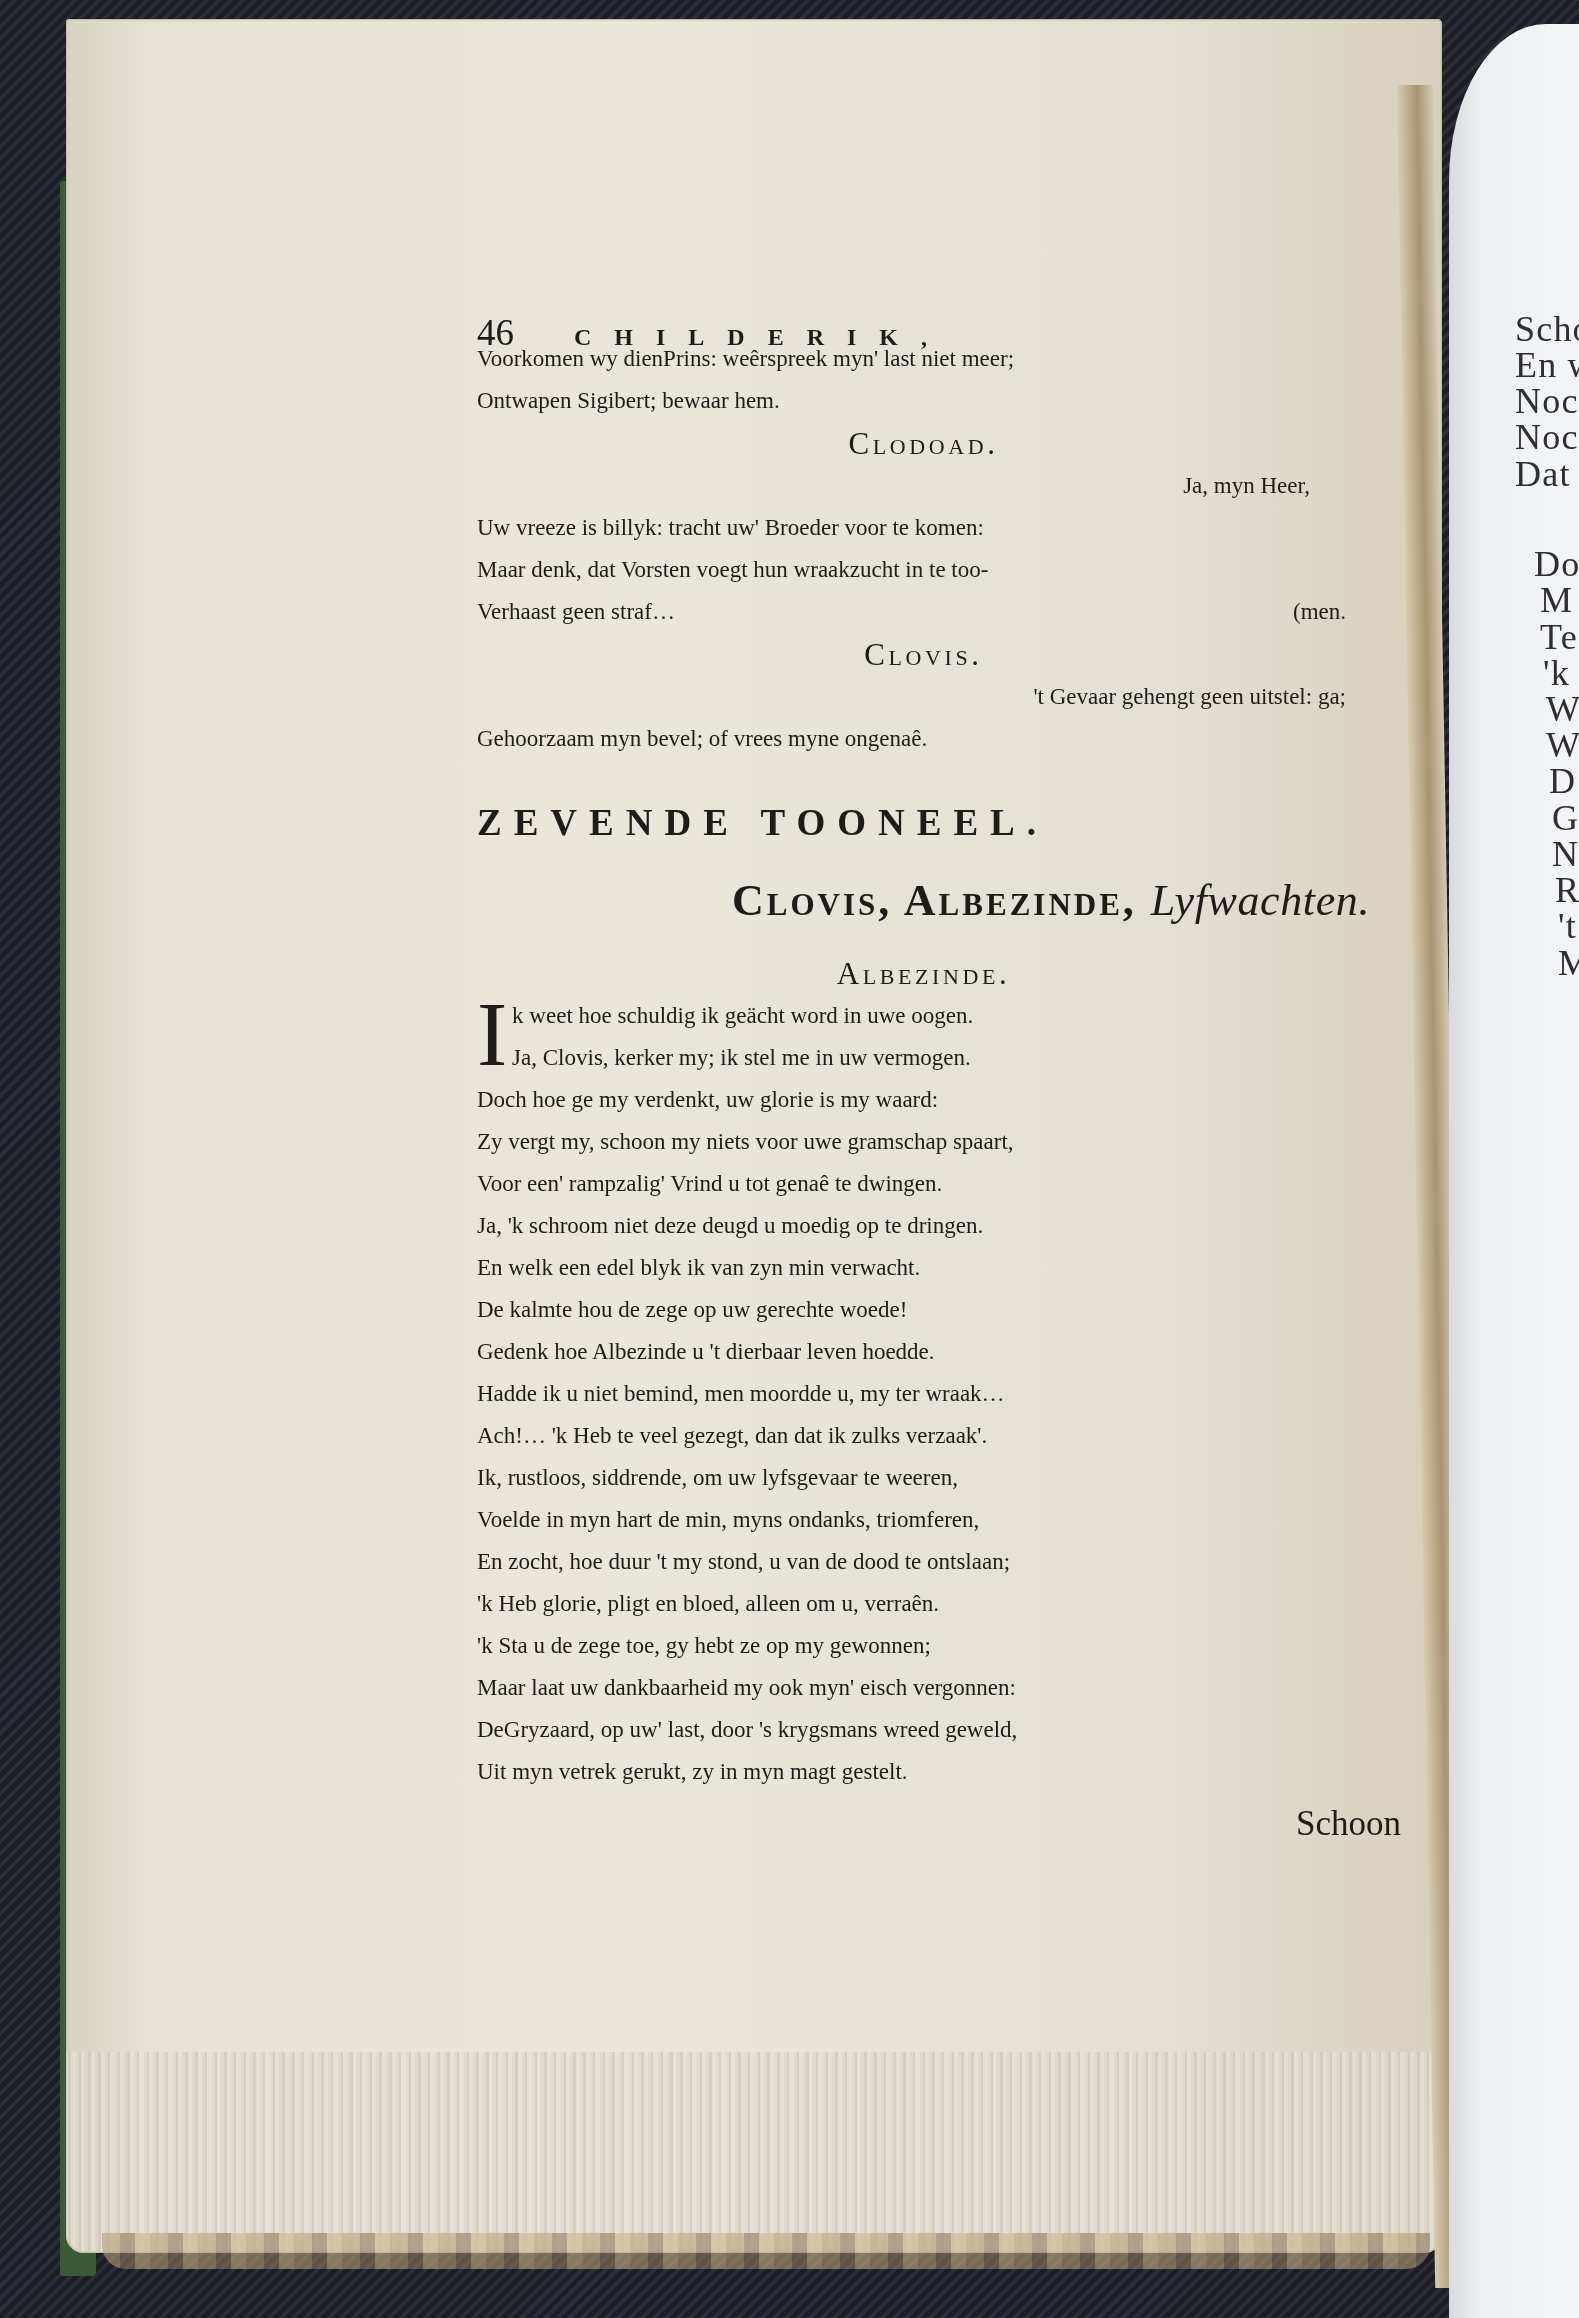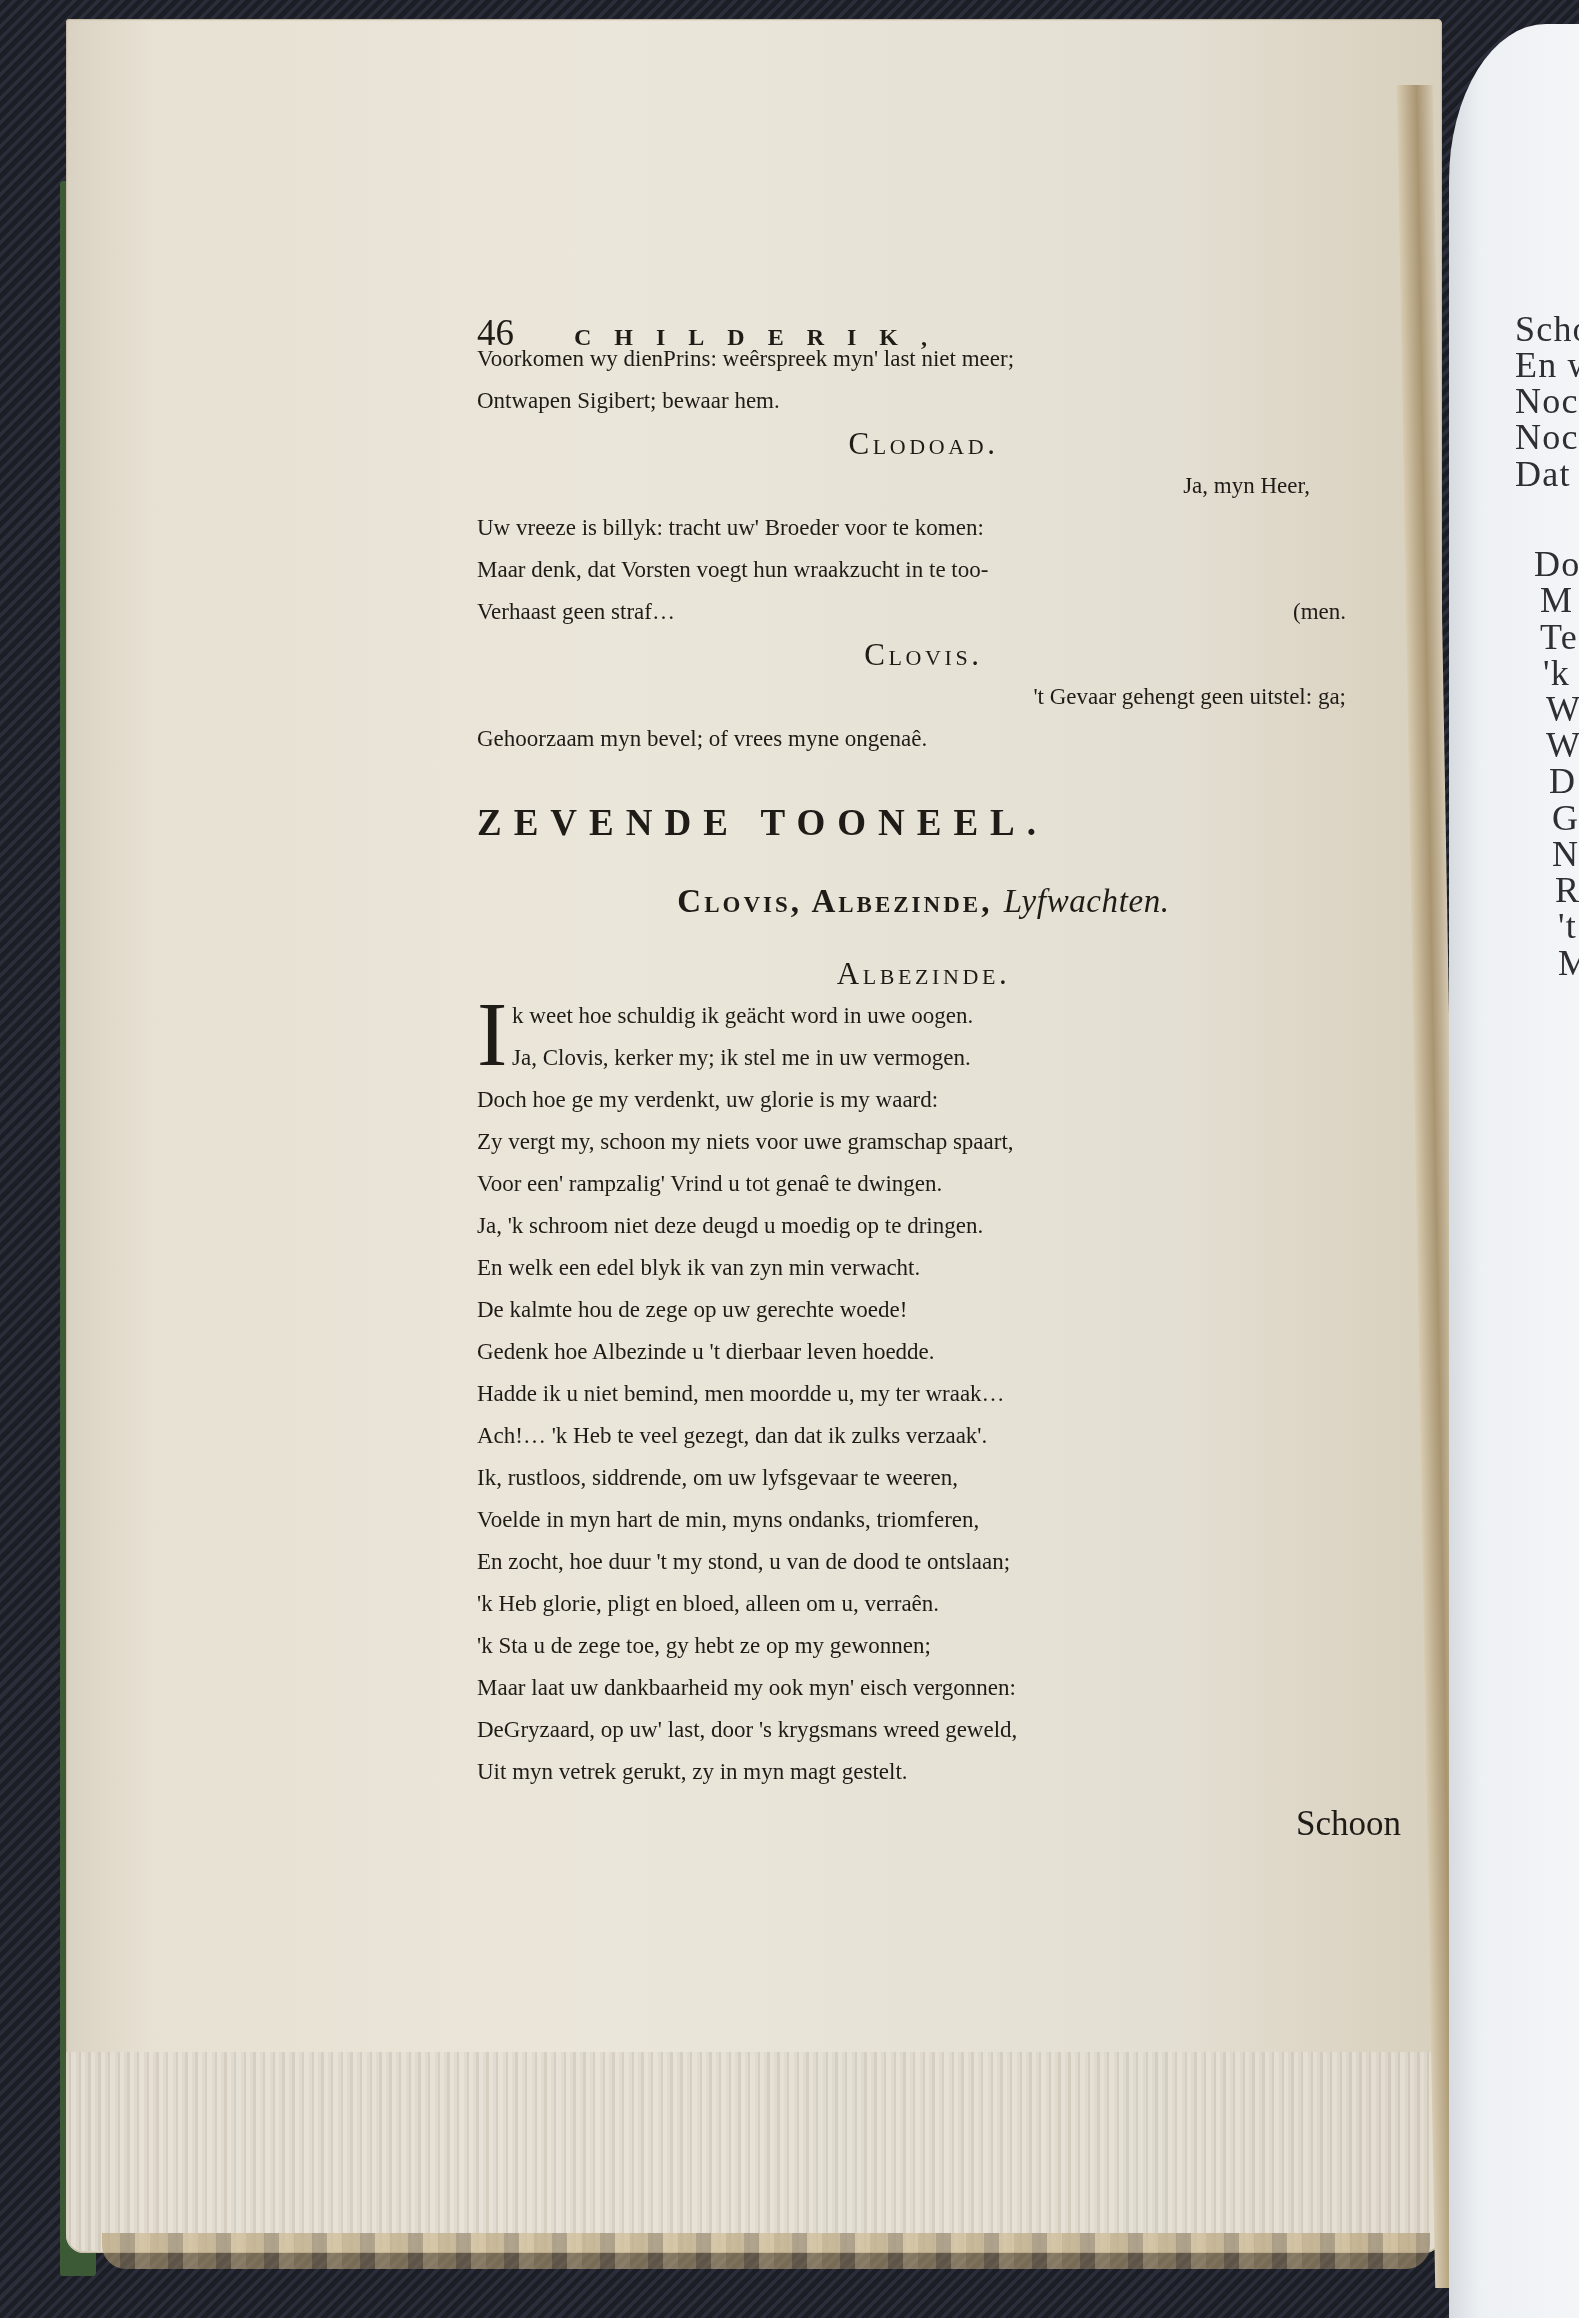--- a/index.html
+++ b/index.html
@@ -57,21 +57,21 @@
     .speaker {
       font-size: 31px; line-height: 43px; text-align: center; letter-spacing: 3.6px;
       font-variant: small-caps; font-weight: normal; width: 893px;
     }
     .indent-right { text-align: right; padding-right: 60px; }
     .scene-title {
       font-size: 37px; font-weight: bold; letter-spacing: 12px; text-align: left;
       width: 893px; margin-top: 36px; line-height: 54px;
     }
     .cast {
-      font-size: 33px; text-align: center; width: 893px; margin-top: 24px; line-height: 54px;
+      font-size: 44px; text-align: right; width: 893px; margin-top: 24px; line-height: 54px;
       font-variant: small-caps; letter-spacing: 3px; font-weight: bold;
     }
     .cast i { font-weight: normal; font-style: italic; letter-spacing: 0.6px; font-variant: normal; }
     .drop-cap {
       float: left; font-size: 91px; line-height: 72px; margin-right: 4.8px; margin-top: 3.6px;
     }
     .catchword { font-size: 35px; text-align: right; width: 924px; margin-top: 11px; }
   </style>
 </head>
 <body>

